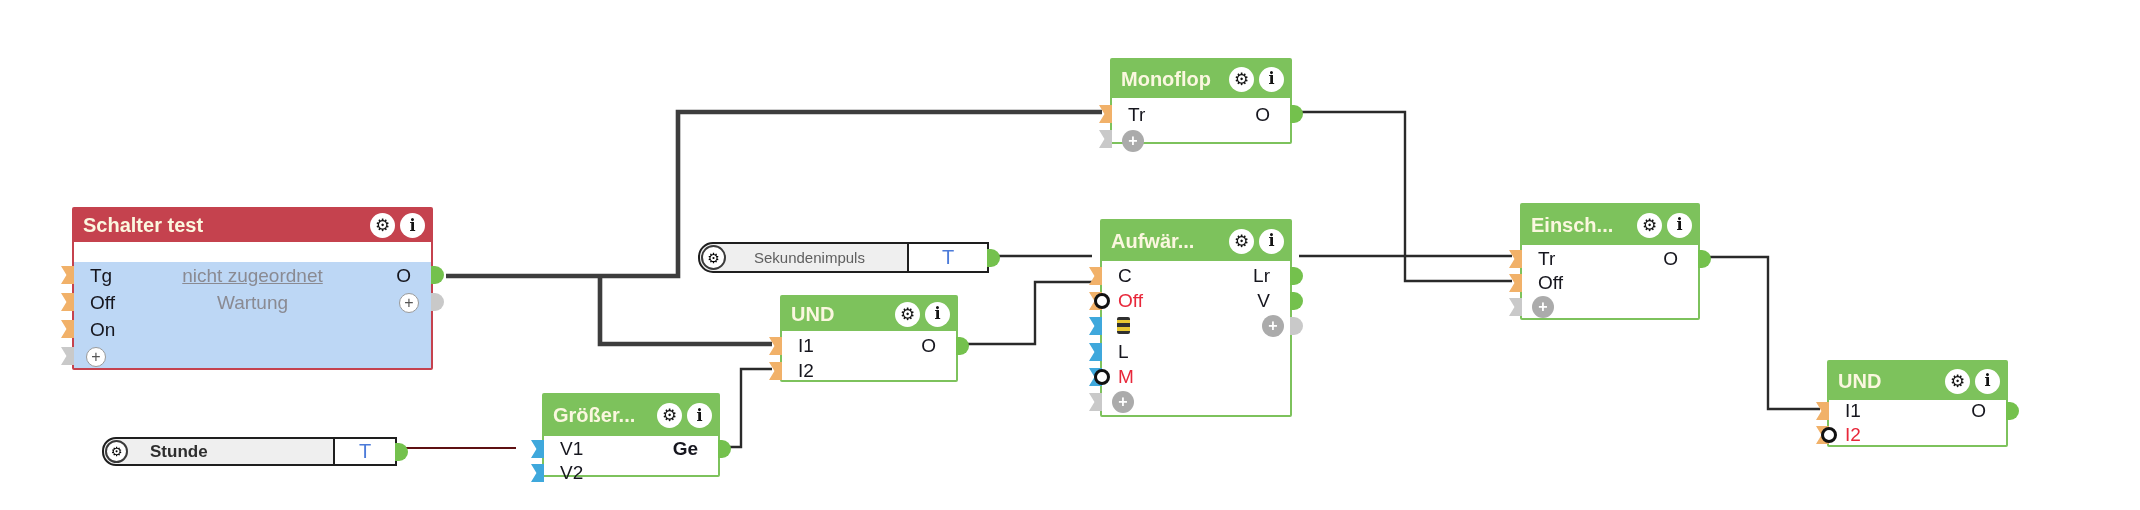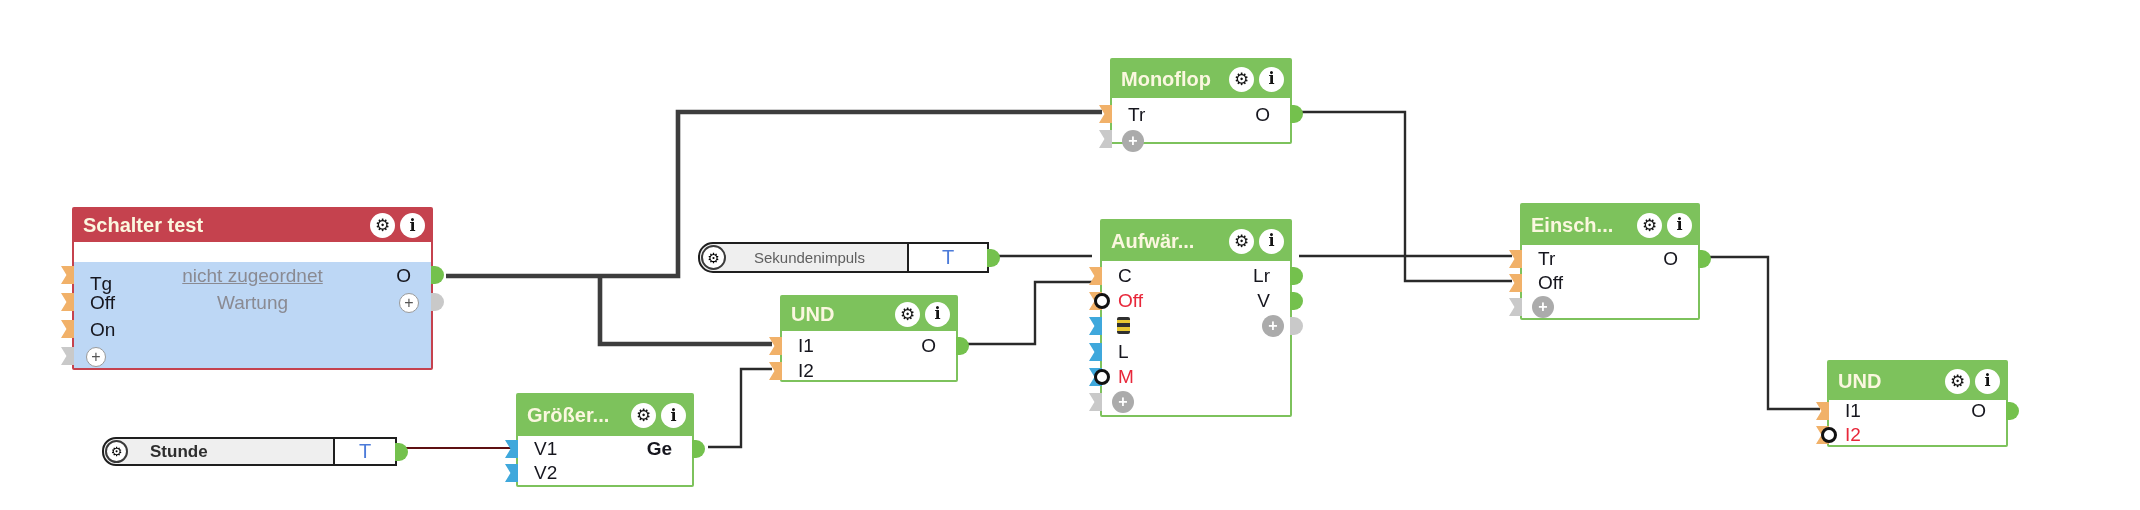--- a/index.html
+++ b/index.html
@@ -77,21 +77,21 @@
       <span class="hdr-icons">
         <span class="icon-btn">
             <span class="gear-glyph">⚙</span>
           </span>
         <span class="icon-btn">
             <span class="info-glyph">i</span>
           </span>
       </span>
     </div>
     <div class="body-blue" style="top:53px;"></div>
-    <span class="lb" style="left:16px;top:56px;margin-top:8px;">Tg</span>
+    <span class="lb" style="left:16px;top:56px;">Tg</span>
     <span class="lb ctr" style="top:56px;text-decoration:underline;">nicht zugeordnet</span>
     <span class="lb rt" style="top:56px;">O</span>
     <span class="lb" style="left:16px;top:83px;">Off</span>
     <span class="lb ctr" style="top:83px;">Wartung</span>
     <span class="plus plus-w" style="right:12px;top:84px;">
         <span>+</span>
       </span>
     <span class="lb" style="left:16px;top:110px;">On</span>
     <span class="plus plus-w" style="left:12px;top:138px;">
         <span>+</span>
@@ -186,21 +186,21 @@
       </span>
     </div>
     <span class="lb" style="left:16px;top:38px;">I1</span>
     <span class="lb rt" style="top:38px;">O</span>
     <span class="lb" style="left:16px;top:63px;">I2</span>
     <span class="in c-orange" style="top:40px;"></span>
     <span class="in c-orange" style="top:65px;"></span>
     <span class="out c-green" style="top:40px;"></span>
   </div>
 
-  <div class="block green" style="left:516px;top:393px;width:178px;height:94px;">
+  <div class="block green" style="left:542px;top:393px;width:178px;height:84px;">
     <div class="hdr" style="height:41px;">
       <span class="title">Größer...</span>
       <span class="hdr-icons">
         <span class="icon-btn">
             <span class="gear-glyph">⚙</span>
           </span>
         <span class="icon-btn">
             <span class="info-glyph">i</span>
           </span>
       </span>

